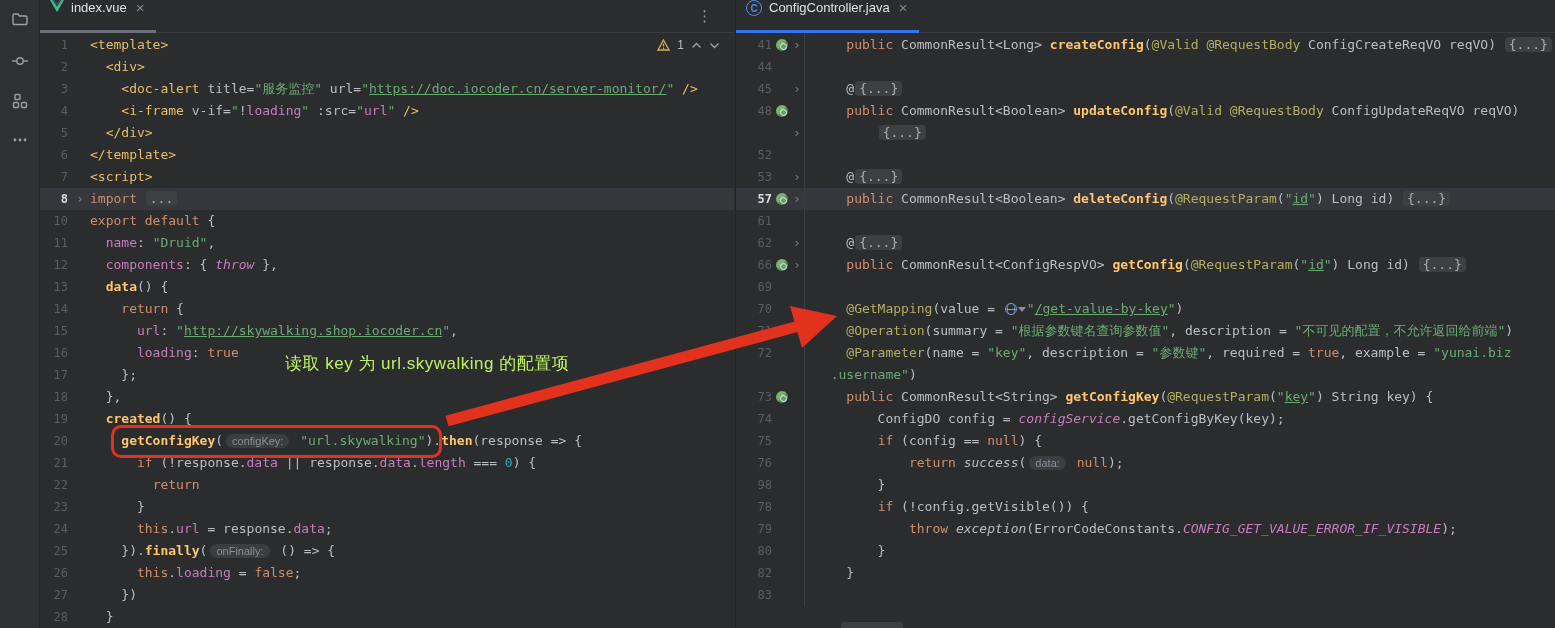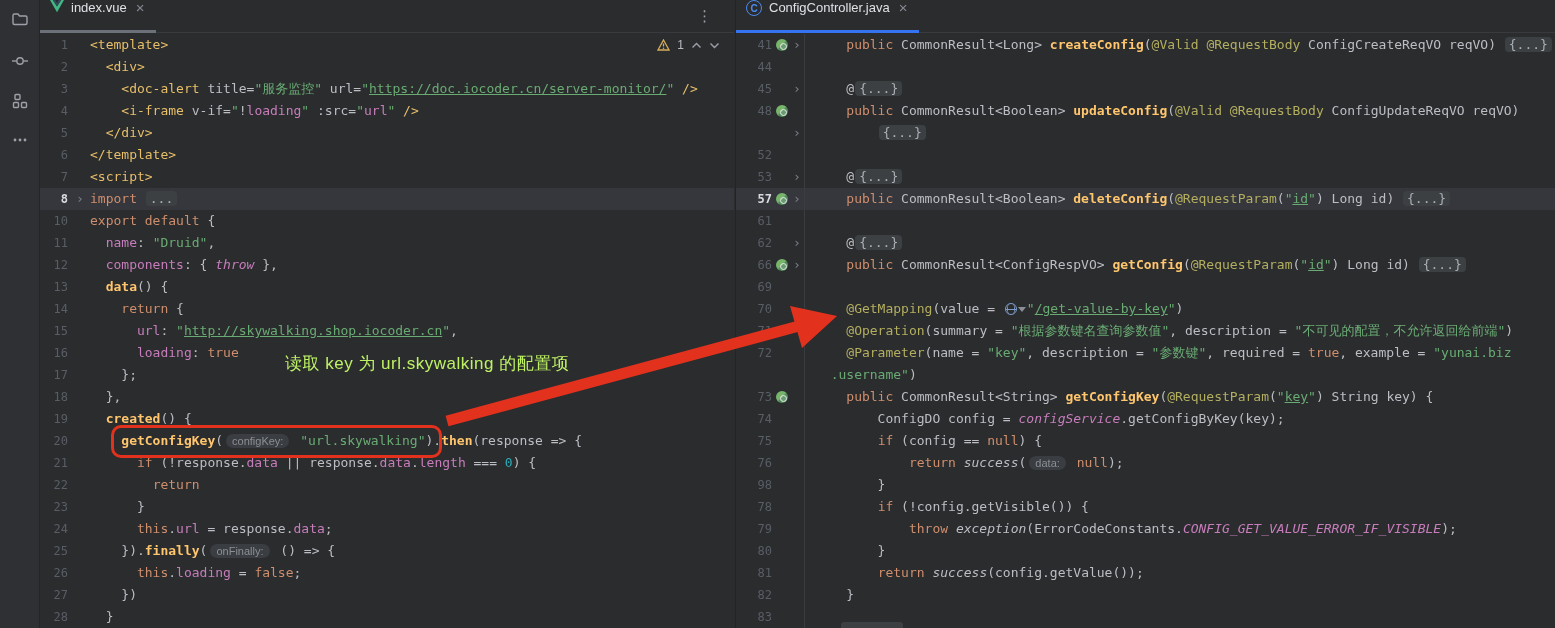--- a/index.html
+++ b/index.html
@@ -223,21 +223,20 @@
         <div class="row"><span class="ln">72</span><span class="gico"></span><span class="garr"></span><span class="code"><span class="tk-t">    </span><span class="tk-ann">@Parameter</span><span class="tk-t">(name = </span><span class="tk-str">"key"</span><span class="tk-t">, description = </span><span class="tk-str">"参数键"</span><span class="tk-t">, required = </span><span class="tk-kw">true</span><span class="tk-t">, example = </span><span class="tk-str">"yunai.biz</span></span></div>
         <div class="row"><span class="ln"></span><span class="gico"></span><span class="garr"></span><span class="code"><span class="tk-t">  </span><span class="tk-str">.username"</span><span class="tk-t">)</span></span></div>
         <div class="row"><span class="ln">73</span><span class="gico on"></span><span class="garr"></span><span class="code"><span class="tk-t">    </span><span class="tk-kw">public</span><span class="tk-t"> CommonResult&lt;String&gt; </span><span class="tk-fn">getConfigKey</span><span class="tk-t">(</span><span class="tk-ann">@RequestParam</span><span class="tk-t">(</span><span class="tk-str">"</span><span class="tk-strU">key</span><span class="tk-str">"</span><span class="tk-t">) String key) {</span></span></div>
         <div class="row"><span class="ln">74</span><span class="gico"></span><span class="garr"></span><span class="code"><span class="tk-t">        ConfigDO config = </span><span class="tk-fldI">configService</span><span class="tk-t">.getConfigByKey(key);</span></span></div>
         <div class="row"><span class="ln">75</span><span class="gico"></span><span class="garr"></span><span class="code"><span class="tk-t">        </span><span class="tk-kw">if</span><span class="tk-t"> (config == </span><span class="tk-kw">null</span><span class="tk-t">) {</span></span></div>
         <div class="row"><span class="ln">76</span><span class="gico"></span><span class="garr"></span><span class="code"><span class="tk-t">            </span><span class="tk-kw">return</span><span class="tk-t"> </span><span class="tk-itl">success</span><span class="tk-t">(</span><span class="tk-inlay">data:</span><span class="tk-t"> </span><span class="tk-kw">null</span><span class="tk-t">);</span></span></div>
         <div class="row"><span class="ln">98</span><span class="gico"></span><span class="garr"></span><span class="code"><span class="tk-t">        }</span></span></div>
         <div class="row"><span class="ln">78</span><span class="gico"></span><span class="garr"></span><span class="code"><span class="tk-t">        </span><span class="tk-kw">if</span><span class="tk-t"> (!config.getVisible()) {</span></span></div>
         <div class="row"><span class="ln">79</span><span class="gico"></span><span class="garr"></span><span class="code"><span class="tk-t">            </span><span class="tk-kw">throw</span><span class="tk-t"> </span><span class="tk-itl">exception</span><span class="tk-t">(ErrorCodeConstants.</span><span class="tk-constI">CONFIG_GET_VALUE_ERROR_IF_VISIBLE</span><span class="tk-t">);</span></span></div>
         <div class="row"><span class="ln">80</span><span class="gico"></span><span class="garr"></span><span class="code"><span class="tk-t">        }</span></span></div>
-        <div class="row"><span class="ln">81</span><span class="gico"></span><span class="garr"></span><span class="code"><span class="tk-t">        </span><span class="tk-kw">return</span><span class="tk-t"> </span><span class="tk-itl">success</span><span class="tk-t">(config.getValue());</span></span></div>
         <div class="row"><span class="ln">82</span><span class="gico"></span><span class="garr"></span><span class="code"><span class="tk-t">    }</span></span></div>
         <div class="row"><span class="ln">83</span><span class="gico"></span><span class="garr"></span><span class="code"></span></div>
       </div>
     <div class="bottom-chip"></div>
   </div>
 
   <div class="red-text">读取 key 为 url.skywalking 的配置项</div>
   <div class="red-box"></div>
   <svg class="overlay-svg" width="1555" height="628" viewBox="0 0 1555 628">
     <line x1="447" y1="421" x2="799" y2="326" stroke="#e2321e" stroke-width="11"></line>

